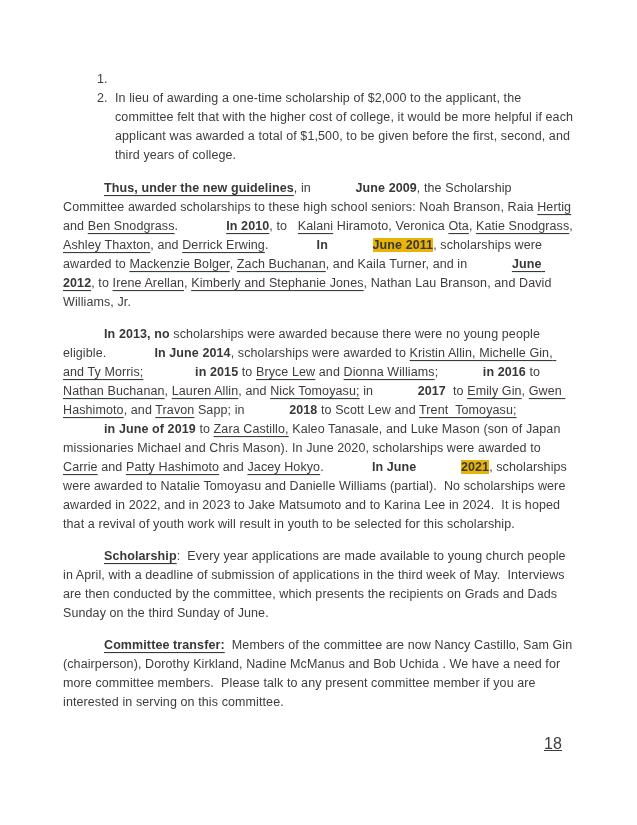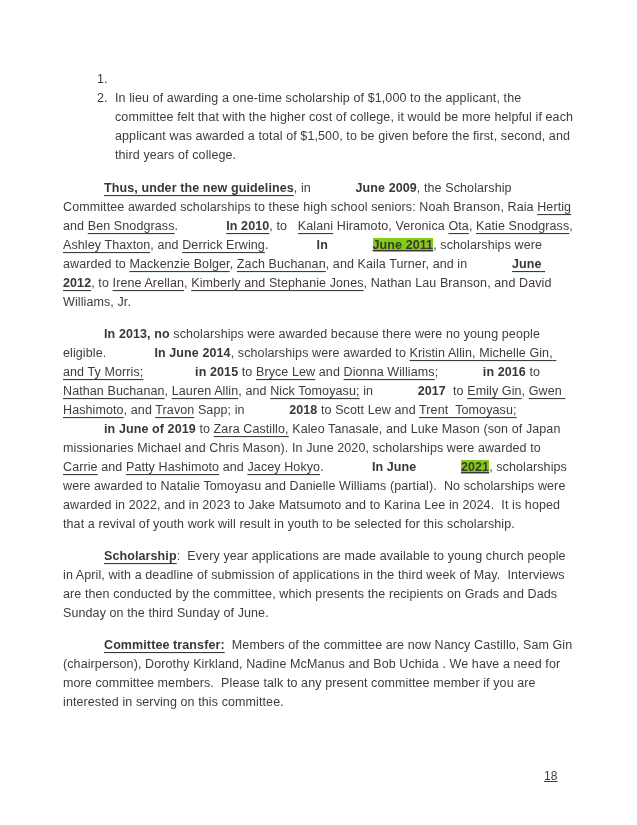--- a/index.html
+++ b/index.html
@@ -39,41 +39,41 @@
     margin:0 0 13px 0;
     white-space:pre-wrap;
   }
   .b{font-weight:bold;color:#383838;margin-left:41px;}
   .u{
     text-decoration:underline;
     text-decoration-thickness:1px;
     text-underline-offset:2.5px;
     box-shadow:0 2px 0 #e2f1ec;
   }
-  .hl{background:#84cc16;text-decoration:underline;}
+  .hl{background:#eab308;}
   .pagenum{
     position:absolute;
-    left:544px;top:767px;
-    font-size:12px;
+    left:544px;top:734px;
+    font-size:16px;
     color:#3d3d3d;
     text-decoration:underline;
   }
 </style>
 </head>
 <body>
 
 <div class="page">
   <div class="content">
     <ol class="numlist" id="numlist">
         <li>
           <span class="num">1.</span>
         </li>
         <li>
           <span class="num">2.</span>
-          <span class="itext">In lieu of awarding a one-time scholarship of $1,000 to the applicant, the committee felt that with the higher cost of college, it would be more helpful if each applicant was awarded a total of $1,500, to be given before the first, second, and third years of college.</span>
+          <span class="itext">In lieu of awarding a one-time scholarship of $2,000 to the applicant, the committee felt that with the higher cost of college, it would be more helpful if each applicant was awarded a total of $1,500, to be given before the first, second, and third years of college.</span>
         </li>
       </ol>
     <p class="para"><span class="b u">Thus, under the new guidelines</span><span>, in </span><span class="b">June 2009</span><span>, the Scholarship Committee awarded scholarships to these high school seniors: Noah Branson, Raia </span><span class="u">Hertig</span><span> and </span><span class="u">Ben Snodgrass</span><span>.  </span><span class="b u">In 2010</span><span>, to   </span><span class="u">Kalani</span><span> Hiramoto, Veronica </span><span class="u">Ota</span><span>, </span><span class="u">Katie Snodgrass</span><span>, </span><span class="u">Ashley Thaxton</span><span>, and </span><span class="u">Derrick Erwing</span><span>.  </span><span class="b">In </span><span class="b hl">June 2011</span><span>, scholarships were awarded to </span><span class="u">Mackenzie Bolger</span><span>, </span><span class="u">Zach Buchanan</span><span>, and Kaila Turner, and in </span><span class="b u">June 2012</span><span>, to </span><span class="u">Irene Arellan</span><span>, </span><span class="u">Kimberly and Stephanie Jones</span><span>, Nathan Lau Branson, and David Williams, Jr.</span></p>
     <p class="para"><span class="b">In 2013, no</span><span> scholarships were awarded because there were no young people eligible.  </span><span class="b">In June 2014</span><span>, scholarships were awarded to </span><span class="u">Kristin Allin, Michelle Gin, and Ty Morris;</span><span>   </span><span class="b">in 2015</span><span> to </span><span class="u">Bryce Lew</span><span> and </span><span class="u">Dionna Williams</span><span>; </span><span class="b">in 2016</span><span> to </span><span class="u">Nathan Buchanan</span><span>, </span><span class="u">Lauren Allin</span><span>, and </span><span class="u">Nick Tomoyasu;</span><span> in </span><span class="b">2017</span><span>  to </span><span class="u">Emily Gin</span><span>, </span><span class="u">Gwen Hashimoto</span><span>, and </span><span class="u">Travon</span><span> Sapp; in </span><span class="b">2018</span><span> to Scott Lew and </span><span class="u">Trent  Tomoyasu;</span><span>  </span><span class="b">in June of 2019</span><span> to </span><span class="u">Zara Castillo,</span><span> Kaleo Tanasale, and Luke Mason (son of Japan missionaries Michael and Chris Mason). In June 2020, scholarships were awarded to </span><span class="u">Carrie</span><span> and </span><span class="u">Patty Hashimoto</span><span> and </span><span class="u">Jacey Hokyo</span><span>.  </span><span class="b">In June </span><span class="b hl">2021</span><span>, scholarships were awarded to Natalie Tomoyasu and Danielle Williams (partial).  No scholarships were awarded in 2022, and in 2023 to Jake Matsumoto and to Karina Lee in 2024.  It is hoped that a revival of youth work will result in youth to be selected for this scholarship.</span></p>
     <p class="para"><span class="b u">Scholarship</span><span>:  Every year applications are made available to young church people in April, with a deadline of submission of applications in the third week of May.  Interviews are then conducted by the committee, which presents the recipients on Grads and Dads Sunday on the third Sunday of June.</span></p>
     <p class="para"><span class="b u">Committee transfer:</span><span>  Members of the committee are now Nancy Castillo, Sam Gin (chairperson), Dorothy Kirkland, Nadine McManus and Bob Uchida . We have a need for more committee members.  Please talk to any present committee member if you are interested in serving on this committee.</span></p>
   </div>
   <div class="pagenum">18</div>
 </div>
 

